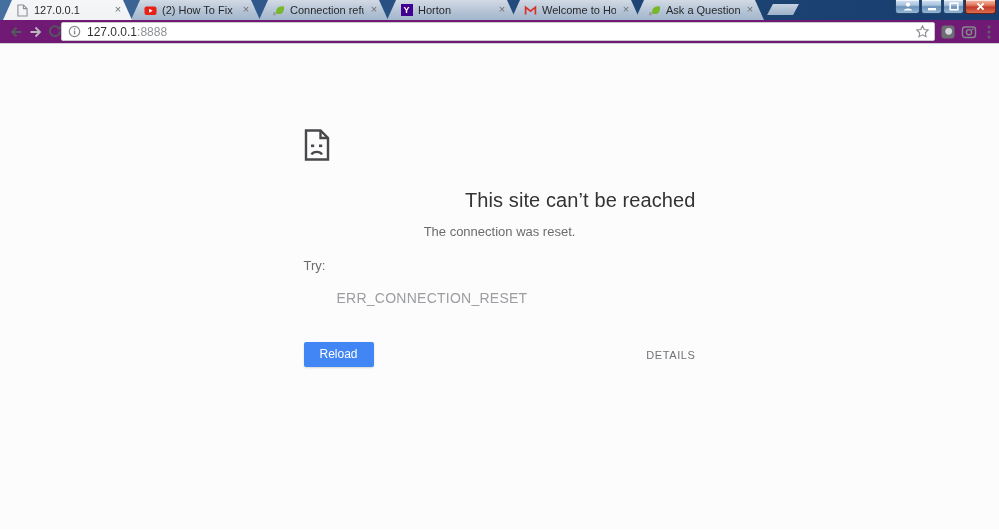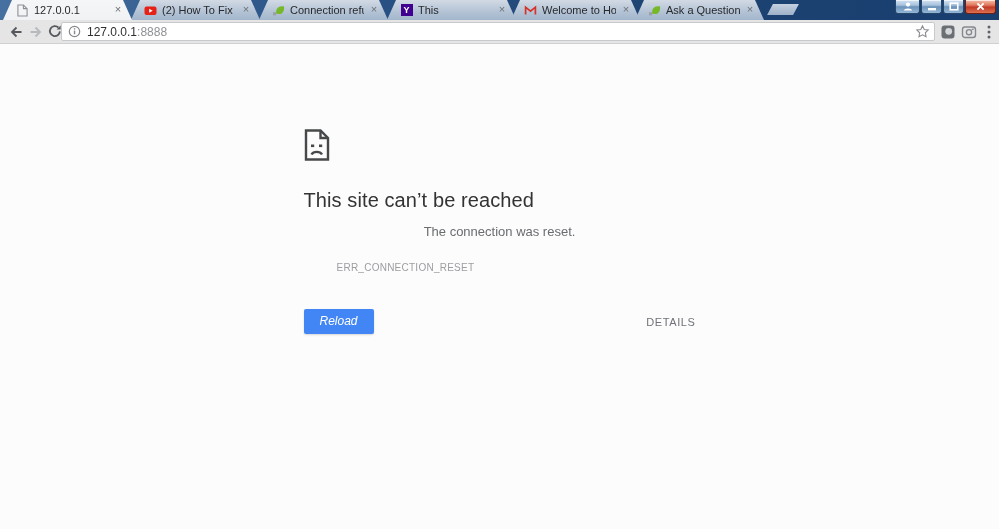--- a/index.html
+++ b/index.html
@@ -53,21 +53,21 @@
   .win-btn.minimize { width: 21px; }
   .win-btn.maximize { width: 21px; }
   .win-btn.close {
     width: 31px;
     background: linear-gradient(180deg, #f4c0ab 0%, #e0765c 40%, var(--close-button) 55%, #dd7050 100%);
     border-color: #6e1f12;
   }
 
   
   .toolbar {
-    position: relative; height: 24px; background: #e5e5e5;
+    position: relative; height: 24px; background: #701a75;
     border-bottom: 1px solid #cfd0d2;
   }
   .nav-icon { position: absolute; top: 4px; width: 16px; height: 16px; cursor: pointer; }
   .nav-back    { left: 8px; }
   .nav-forward { left: 28px; }
   .nav-reload  { left: 47px; }
   .omnibox {
     position: absolute; left: 61px; top: 2px; width: 874px; height: 19px;
     background: #fff; border: 1px solid #c8c9cb; border-radius: 2px;
     display: flex; align-items: center; padding: 0 4px 0 6px;
@@ -81,32 +81,33 @@
   .ext-2 { left: 961px; }
   .menu-button { position: absolute; left: 982px; top: 4px; width: 14px; height: 16px; cursor: pointer; }
 
   
   .page { height: 485px; background: #fcfcfd; }
   .error-content { width: 392px; margin: 0 auto; padding-top: 85px; }
   .sad-file-icon { display: block; }
   .error-title {
     margin-top: 28px; font-size: 20px; font-weight: 400; color: #333;
     letter-spacing: .1px;
+    text-align: right;
   }
   .error-message { margin-top: 12px; font-size: 13px; color: #6a6c6e; text-align: center; }
   .try-label { margin-top: 19px; font-size: 13px; color: #6a6c6e; }
   .suggestions { margin-top: 5px; padding-left: 28px; list-style: disc; }
   .suggestions li { font-size: 13px; line-height: 16px; color: #6a6c6e; }
   .suggestions li a { color: var(--link); text-decoration: none; cursor: pointer; }
-  .error-code { margin-top: 23px; font-size: 10px; color: #9b9da0; letter-spacing: .25px; padding-left: 33px; }
+  .error-code { margin-top: 17px; font-size: 14px; color: #9b9da0; letter-spacing: .25px; padding-left: 33px; }
   .button-row { margin-top: 36px; display: flex; justify-content: space-between; align-items: center; }
   .reload-button {
     background: var(--accent); color: #fff; border: none; border-radius: 2px;
     font-family: "Liberation Sans", sans-serif; font-size: 12px;
-    padding: 5px 16px 6px; cursor: pointer; box-shadow: 0 1px 2px rgba(0,0,0,.15); font-style: italic;
+    padding: 5px 16px 6px; cursor: pointer; box-shadow: 0 1px 2px rgba(0,0,0,.15);
   }
   .details-button {
     background: none; border: none; font-family: "Liberation Sans", sans-serif;
     font-size: 11px; color: #6f7276; letter-spacing: .6px; cursor: pointer; margin-left: 28px;
   }
 </style>
 </head>
 <body>
 
 <div class="window">
@@ -143,21 +144,21 @@
           </svg>
       </span>
       <span class="tab-title">Connection refused, Ora</span>
       <span class="tab-close">×</span>
     </div>
 
     <div class="tab inactive" style="left:387px">
       <span class="favicon">
         <span class="fav-yahoo">Y</span>
       </span>
-      <span class="tab-title">This</span>
+      <span class="tab-title">Horton</span>
       <span class="tab-close">×</span>
     </div>
 
     <div class="tab inactive" style="left:511px">
       <span class="favicon">
         <svg width="13" height="13" viewBox="0 0 13 13">
             <path d="M1.6 10.4 V3.2 L6.5 7.1 L11.4 3.2 V10.4" fill="none" stroke="#d93025" stroke-width="1.7"></path>
           </svg>
       </span>
       <span class="tab-title">Welcome to Hortonwork</span>
@@ -262,20 +263,21 @@
         <path d="M2 1.5 H16.5 L24 9 V30.5 H2 Z" fill="none" stroke="#47484a" stroke-width="2.4"></path>
         <path d="M16.5 1.5 V9 H24" fill="none" stroke="#47484a" stroke-width="2.4"></path>
         <rect x="7" y="15.5" width="3.2" height="2.6" fill="#47484a"></rect>
         <rect x="15" y="15.5" width="3.2" height="2.6" fill="#47484a"></rect>
         <path d="M7.5 25.5 C9.5 22 16 22 18 25.5" fill="none" stroke="#47484a" stroke-width="2.4"></path>
       </svg>
 
       <h1 class="error-title">This site can’t be reached</h1>
       <div class="error-message">The connection was reset.</div>
 
+      <div class="try-label">Try:</div>
 
       <div class="error-code">ERR_CONNECTION_RESET</div>
 
       <div class="button-row">
         <button class="reload-button">Reload</button>
         <button class="details-button">DETAILS</button>
       </div>
 
     </div>
   </div>

